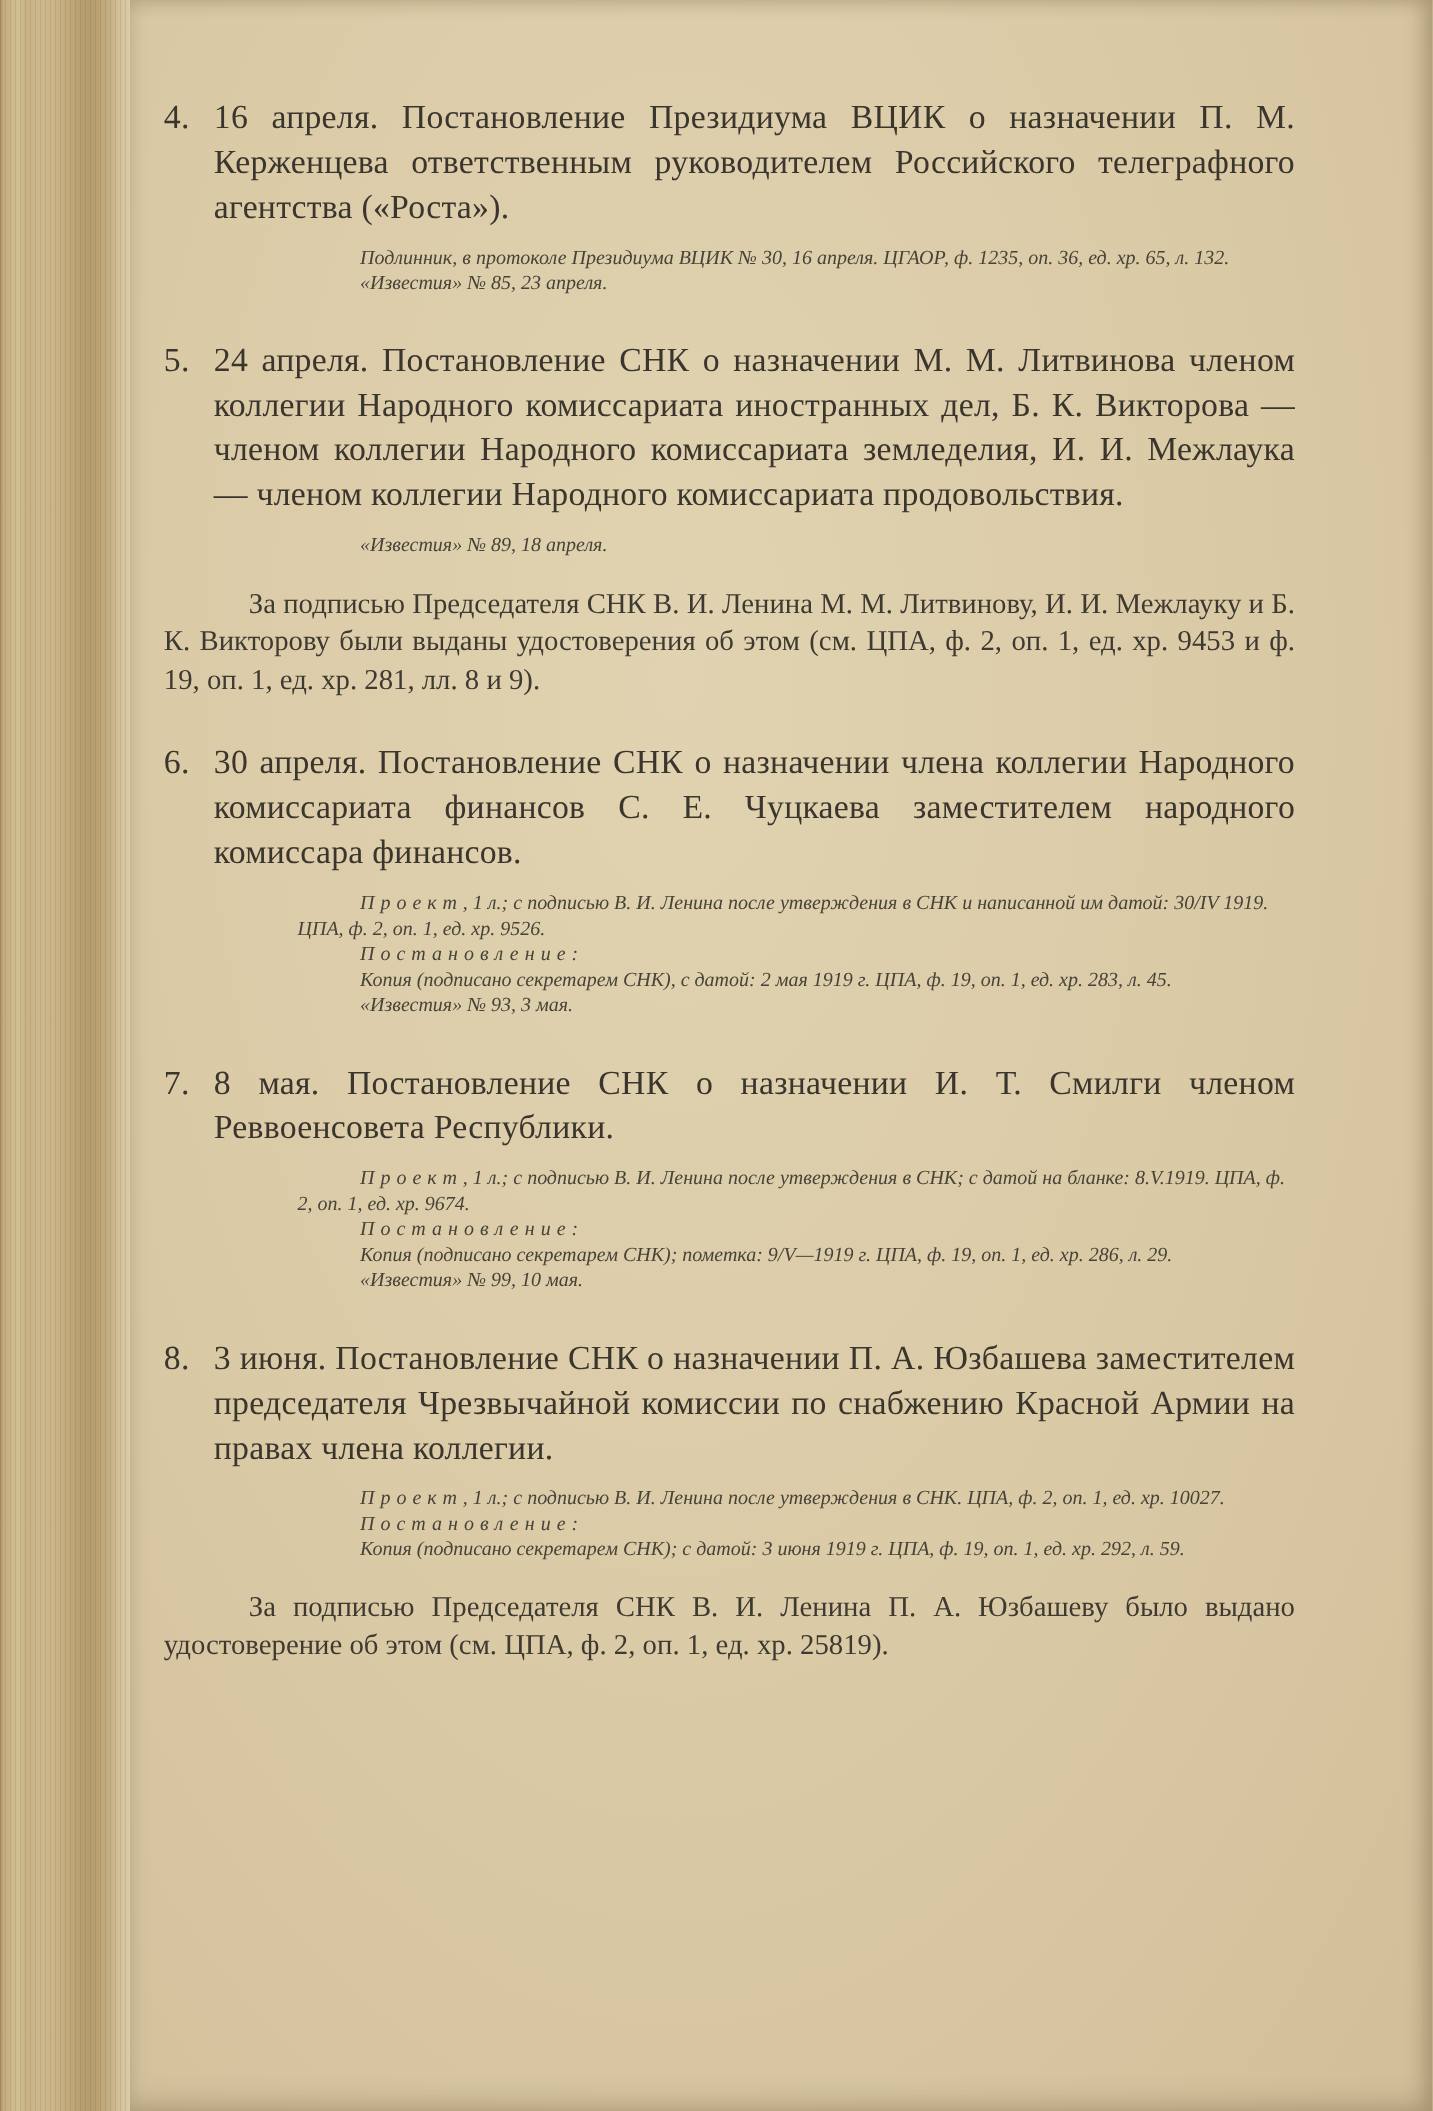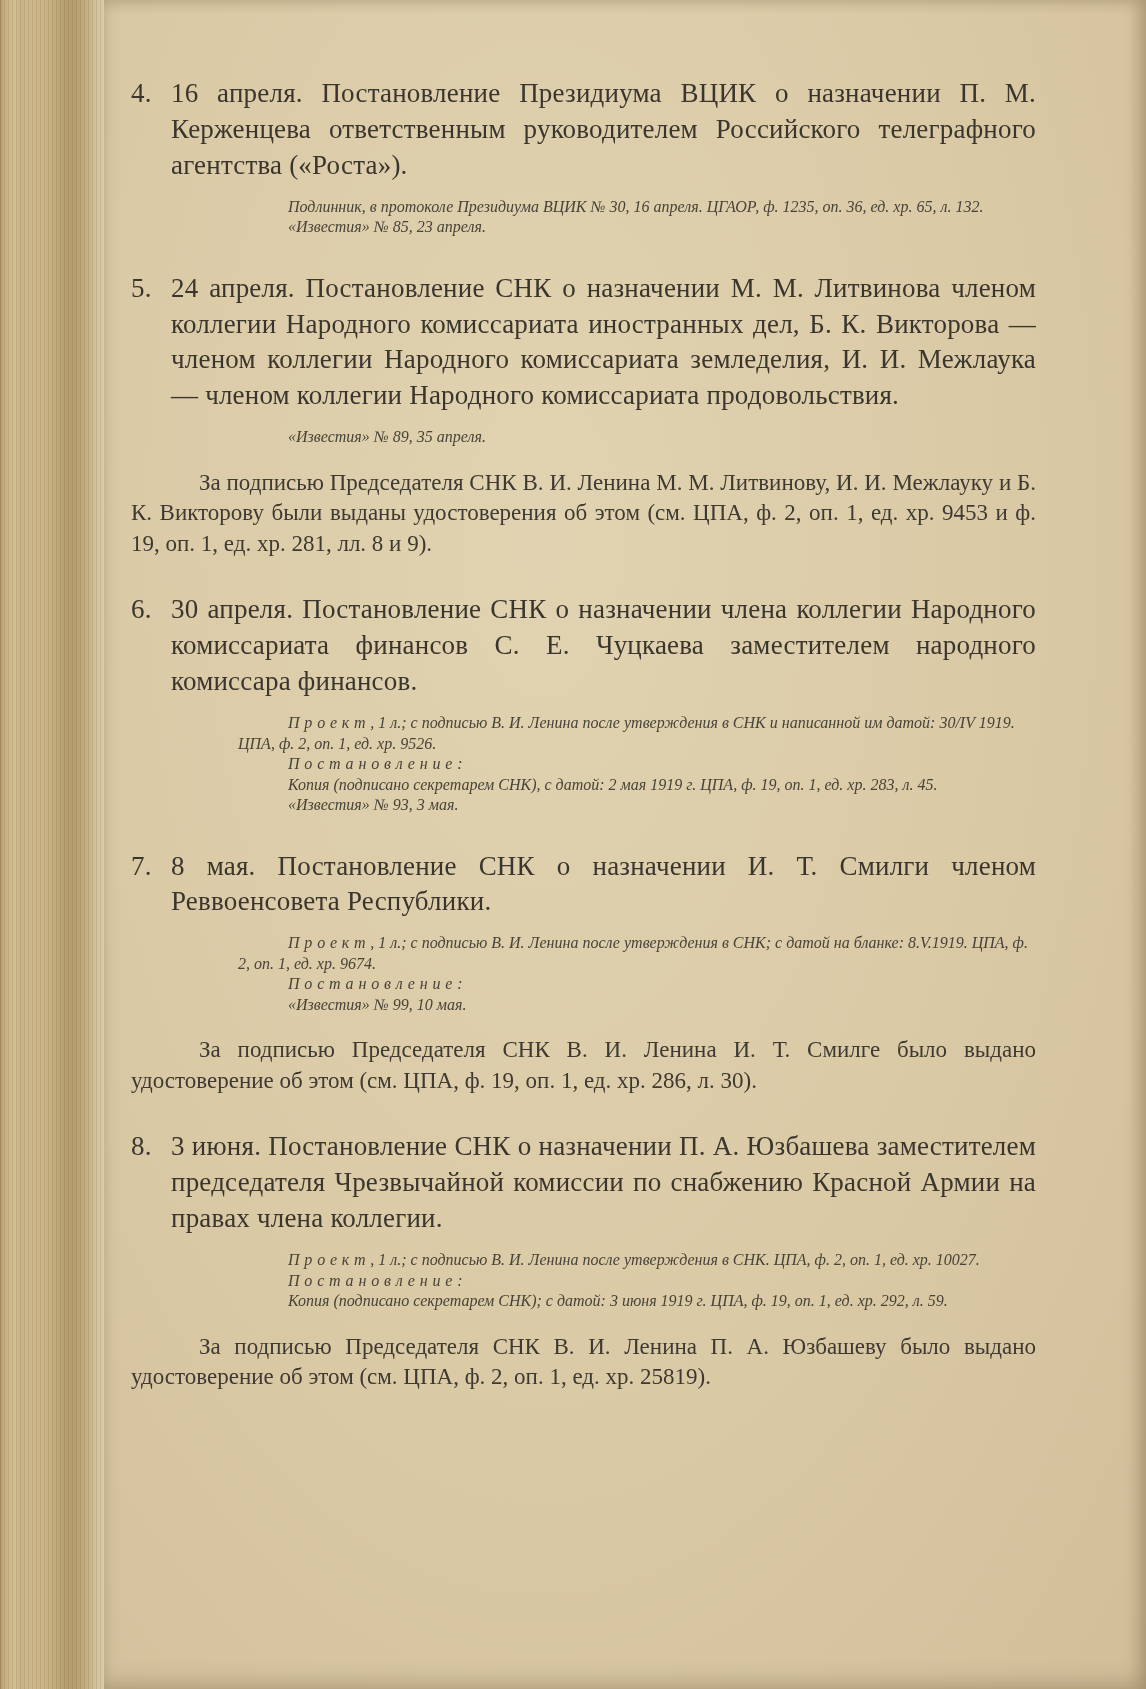--- a/index.html
+++ b/index.html
@@ -74,21 +74,21 @@
               <p class="citation"><span>«Известия» № 85, 23 апреля.</span></p>
             </div>
     </div>
 
   </section>
 
   <section class="entry">
     <div class="entry-main">
       <p class="entry-heading"><span class="entry-num">5.</span><span>24 апреля. Постановление СНК о назначении М. М. Литвинова членом коллегии Народного комиссариата иностранных дел, Б. К. Викторова — членом коллегии Народного комиссариата земледелия, И. И. Межлаука — членом коллегии Народного комиссариата продовольствия.</span></p>
       <div class="source-citations">
-              <p class="citation"><span>«Известия» № 89, 35 апреля.</span></p>
+              <p class="citation"><span>«Известия» № 89, 18 апреля.</span></p>
             </div>
     </div>
     <p class="note">За подписью Председателя СНК В. И. Ленина М. М. Литвинову, И. И. Межлауку и Б. К. Викторову были выданы удостоверения об этом (см. ЦПА, ф. 2, оп. 1, ед. хр. 9453 и ф. 19, оп. 1, ед. хр. 281, лл. 8 и 9).</p>
   </section>
 
   <section class="entry">
     <div class="entry-main">
       <p class="entry-heading"><span class="entry-num">6.</span><span>30 апреля. Постановление СНК о назначении члена коллегии Народного комиссариата финансов С. Е. Чуцкаева заместителем народного комиссара финансов.</span></p>
       <div class="source-citations">
               <p class="citation"><span class="citation-lead">Проект</span><span>, 1 л.; с подписью В. И. Ленина после утверждения в СНК и написанной им датой: 30/IV 1919. ЦПА, ф. 2, оп. 1, ед. хр. 9526.</span></p>
@@ -99,24 +99,24 @@
     </div>
 
   </section>
 
   <section class="entry">
     <div class="entry-main">
       <p class="entry-heading"><span class="entry-num">7.</span><span>8 мая. Постановление СНК о назначении И. Т. Смилги членом Реввоенсовета Республики.</span></p>
       <div class="source-citations">
               <p class="citation"><span class="citation-lead">Проект</span><span>, 1 л.; с подписью В. И. Ленина после утверждения в СНК; с датой на бланке: 8.V.1919. ЦПА, ф. 2, оп. 1, ед. хр. 9674.</span></p>
               <p class="citation"><span class="citation-lead">Постановление</span><span>:</span></p>
+              <p class="citation"><span>Копия (подписано секретарем СНК); пометка: 9/V—1919 г. ЦПА, ф. 19, оп. 1, ед. хр. 286, л. 29.</span></p>
               <p class="citation"><span>«Известия» № 99, 10 мая.</span></p>
             </div>
     </div>
-    <p class="note">За подписью Председателя СНК В. И. Ленина И. Т. Смилге было выдано удостоверение об этом (см. ЦПА, ф. 19, оп. 1, ед. хр. 286, л. 30).</p>
   </section>
 
   <section class="entry">
     <div class="entry-main">
       <p class="entry-heading"><span class="entry-num">8.</span><span>3 июня. Постановление СНК о назначении П. А. Юзбашева заместителем председателя Чрезвычайной комиссии по снабжению Красной Армии на правах члена коллегии.</span></p>
       <div class="source-citations">
               <p class="citation"><span class="citation-lead">Проект</span><span>, 1 л.; с подписью В. И. Ленина после утверждения в СНК. ЦПА, ф. 2, оп. 1, ед. хр. 10027.</span></p>
               <p class="citation"><span class="citation-lead">Постановление</span><span>:</span></p>
               <p class="citation"><span>Копия (подписано секретарем СНК); с датой: 3 июня 1919 г. ЦПА, ф. 19, оп. 1, ед. хр. 292, л. 59.</span></p>
             </div>

